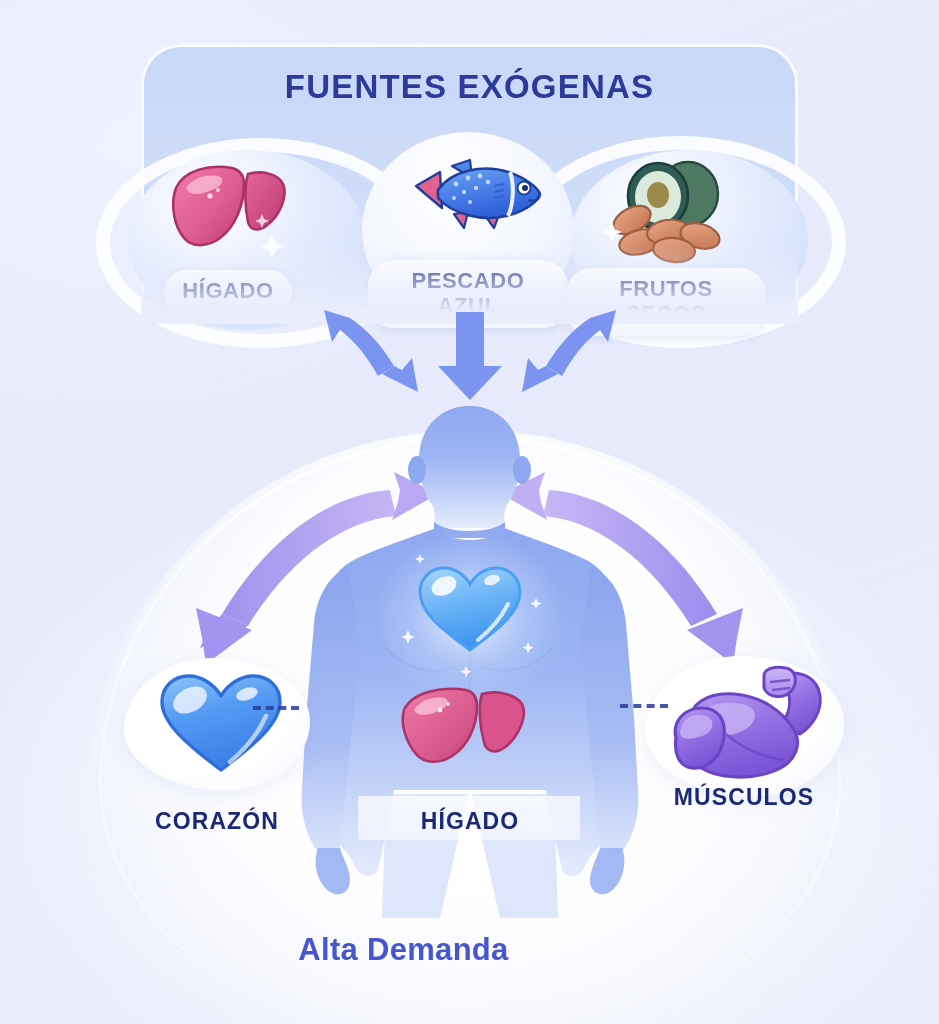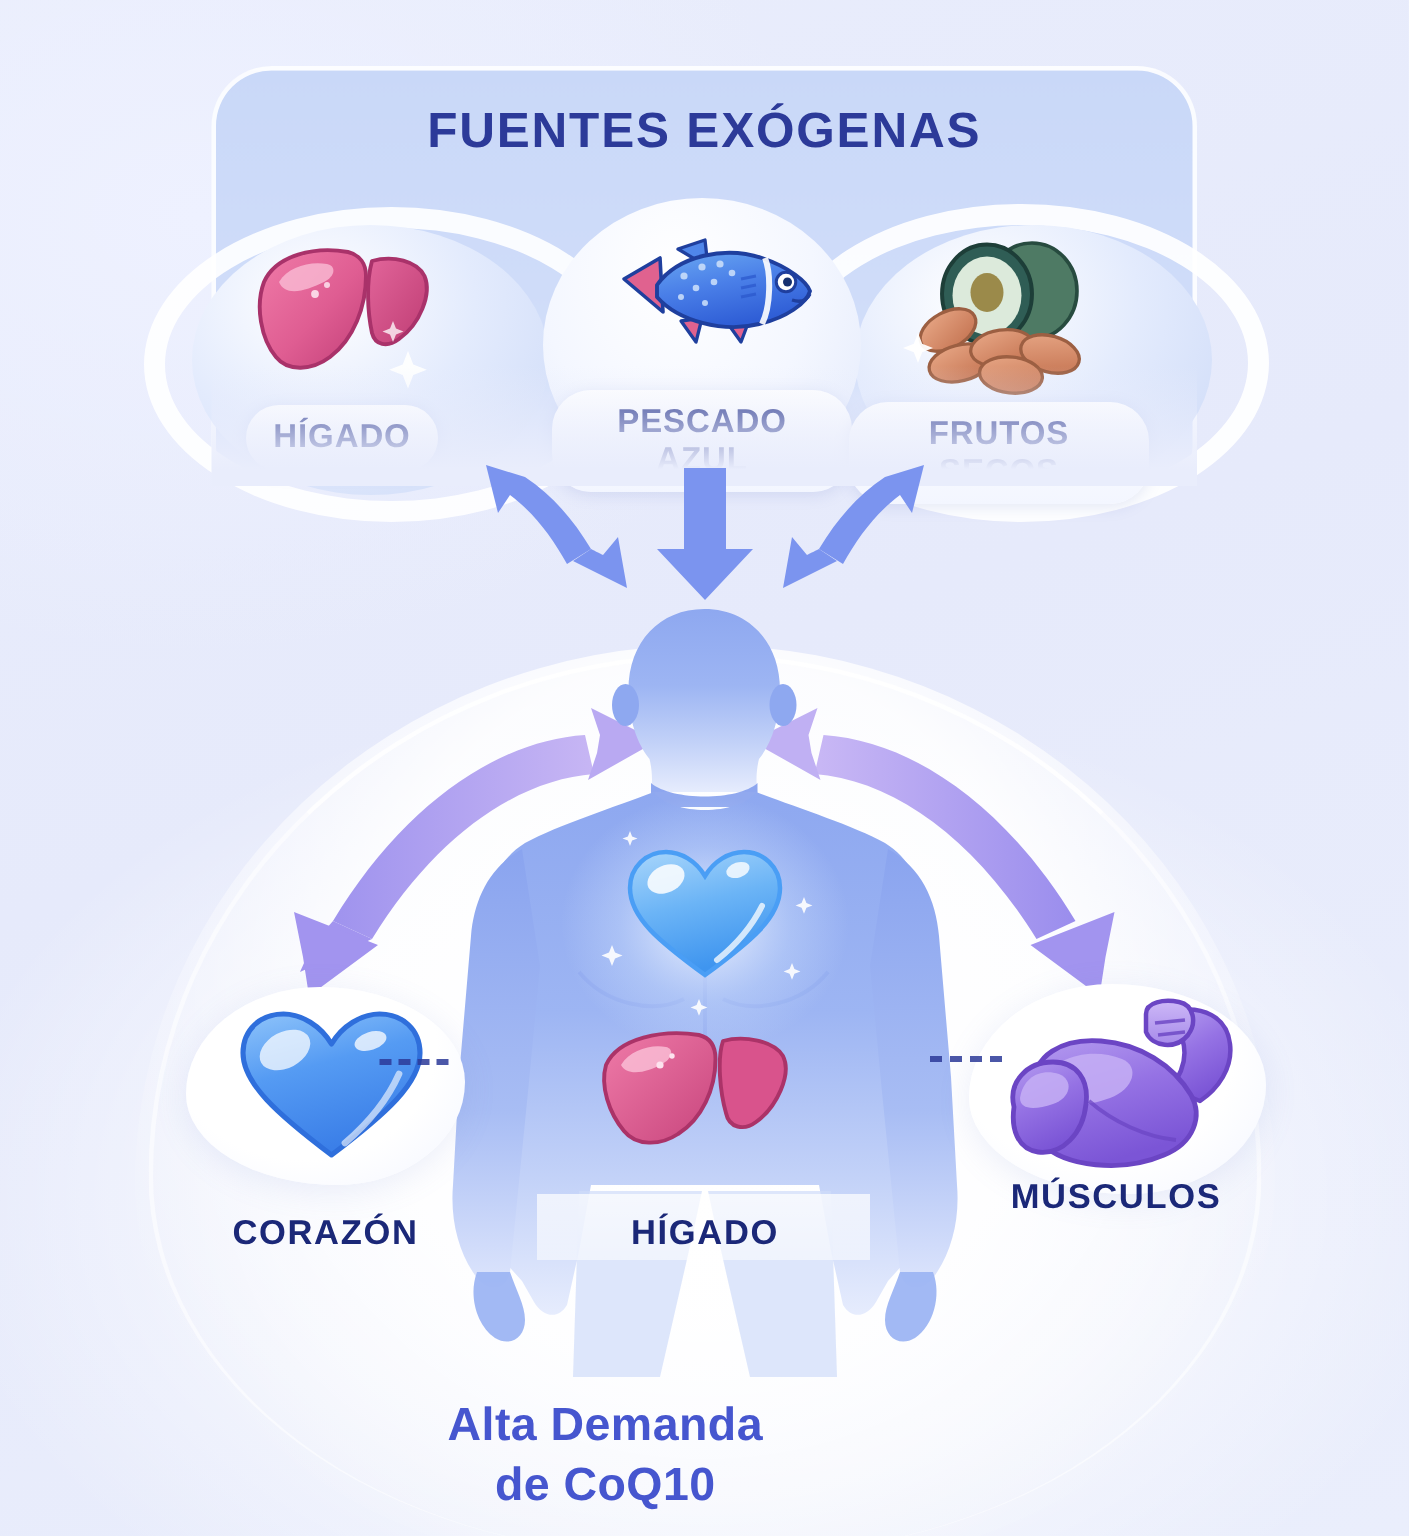--- a/index.html
+++ b/index.html
@@ -488,16 +488,15 @@
   <div class="dash d-right abs"></div>
 
   <div class="liver-band abs"></div>
 
   <div class="organ-label l-heart">CORAZÓN</div>
   <div class="organ-label l-liver">HÍGADO</div>
   <div class="organ-label l-musc">MÚSCULOS</div>
 
   <div class="caption abs">
     <span>Alta Demanda</span>
-    <span>de CoQ10</span>
   </div>
 
 </div>
 
 </body></html>

